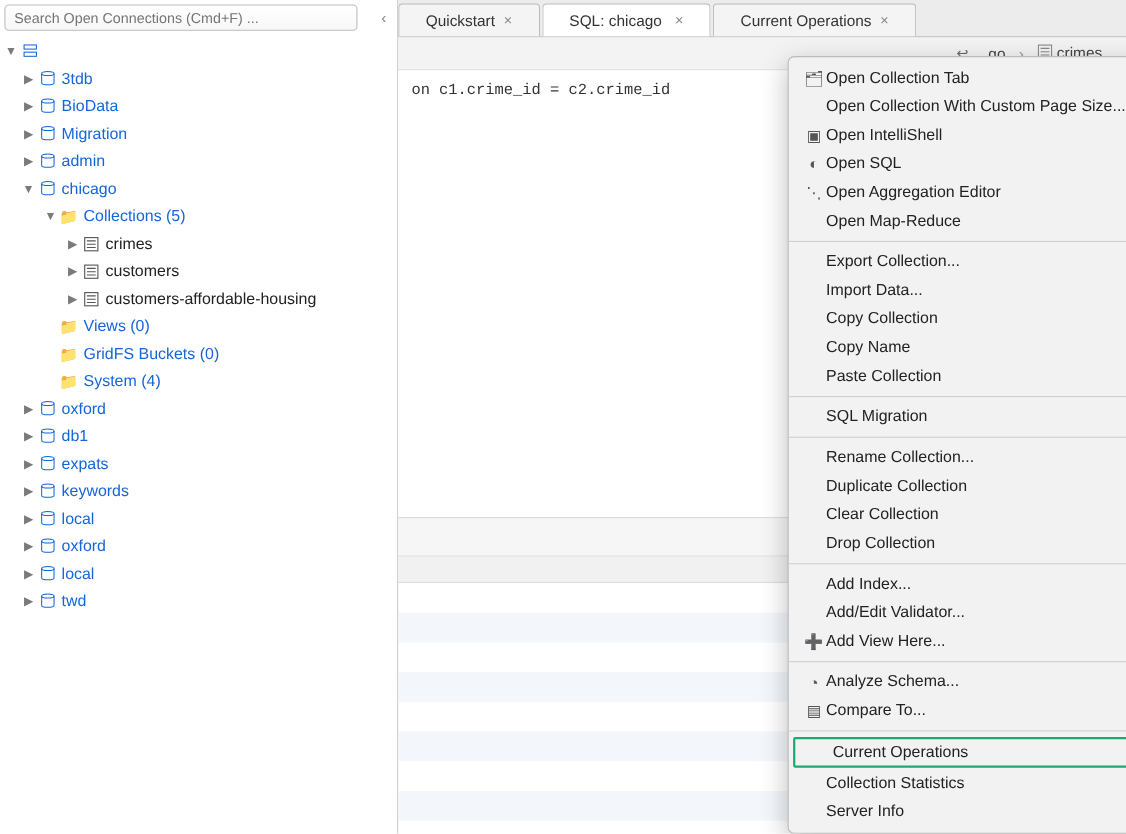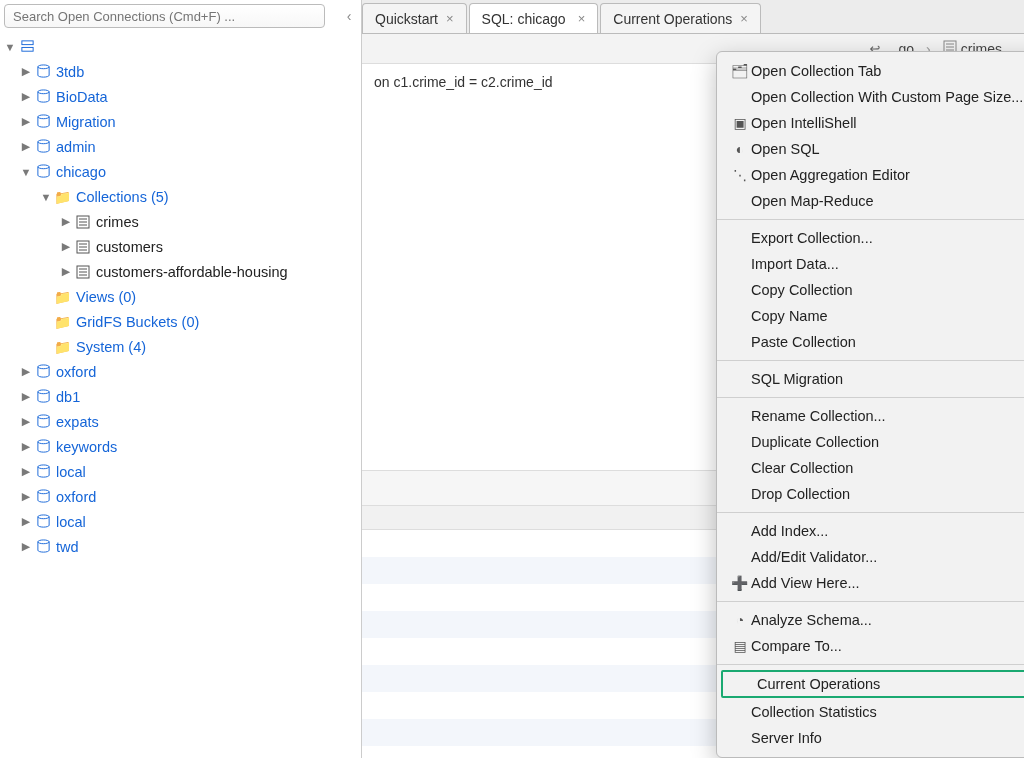--- a/index.html
+++ b/index.html
@@ -20,29 +20,29 @@
   .db-icon svg { width:15px; height:15px; }
   .doc-icon svg { width:14px; height:14px; }
   .conn-icon svg { width:15px; height:15px; }
   .indent-0 { padding-left:4px; }
   .indent-1 { padding-left:20px; }
   .indent-2 { padding-left:40px; }
   .indent-3 { padding-left:60px; }
 
   .main { flex:1; display:flex; flex-direction:column; position:relative; }
   .tabs { display:flex; align-items:flex-end; height:34px; border-bottom:1px solid #bbb; background:#ececec; }
-  .tab { display:flex; align-items:center; gap:8px; padding:0 12px; height:30px; border:1px solid #bbb; border-bottom:none; margin-right:2px; background:#f4f4f4; border-radius:4px 4px 0 0; font-size:14px; color:#333; cursor:pointer; }
+  .tab { display:flex; align-items:center; gap:8px; padding:0 24px; height:30px; border:1px solid #bbb; border-bottom:none; margin-right:2px; background:#f4f4f4; border-radius:4px 4px 0 0; font-size:14px; color:#333; cursor:pointer; }
   .tab.active { background:#fff; position:relative; z-index:2;gap:12px; }
   .tab .close { color:#888; font-size:13px; cursor:pointer; }
   .breadcrumb { display:flex; align-items:center; gap:8px; height:30px; background:#f3f3f3; border-bottom:1px solid #ddd; font-size:14px; color:#444; }
   .breadcrumb .bc-sep { color:#999; }
   .breadcrumb .bc-spacer { flex:1; }
-  .breadcrumb .bc-item { display:flex; align-items:flex-end; gap:4px; padding:0 4px; }
+  .breadcrumb .bc-item { display:flex; align-items:flex-start; gap:4px; padding:0 4px; }
   .breadcrumb .wrap-icon { font-size:13px; color:#666; margin-right:6px; }
-  .code-area { flex:1; background:#fff; padding:10px 12px; font-family: Liberation Sans, sans-serif; font-size:14px; color:#333; white-space:pre; }
+  .code-area { flex:1; background:#fff; padding:10px 12px; font-family: Liberation Mono, monospace; font-size:14px; color:#333; white-space:pre; }
   .toolbar-row { height:36px; border-top:1px solid #ddd; border-bottom:1px solid #ddd; background:#f6f6f6; display:flex; align-items:center; justify-content:flex-end; gap:8px; padding:0 10px; font-size:13px; color:#444; }
   .toolbar-row .zero { color:#333; margin-right:4px; }
   .toolbar-row .tb-icon { width:20px; height:20px; display:inline-flex; align-items:center; justify-content:center; cursor:pointer; font-size:14px; }
   .toolbar-row .divider { width:1px; height:18px; background:#ccc; margin:0 2px; }
   .results { height:252px; overflow:auto; border-top:none; }
   .results-header { display:flex; background:#f1f1f1; border-bottom:1px solid #ddd; font-size:13px; color:#555; }
   .col-key { flex:1; padding:4px 8px; border-right:1px solid #ddd; }
   .col-val { width:118px; padding:4px 8px; }
   .results-row { display:flex; height:27px; align-items:center; font-size:14px; }
   .results-row:nth-child(even){ background:#f3f6fb; }

